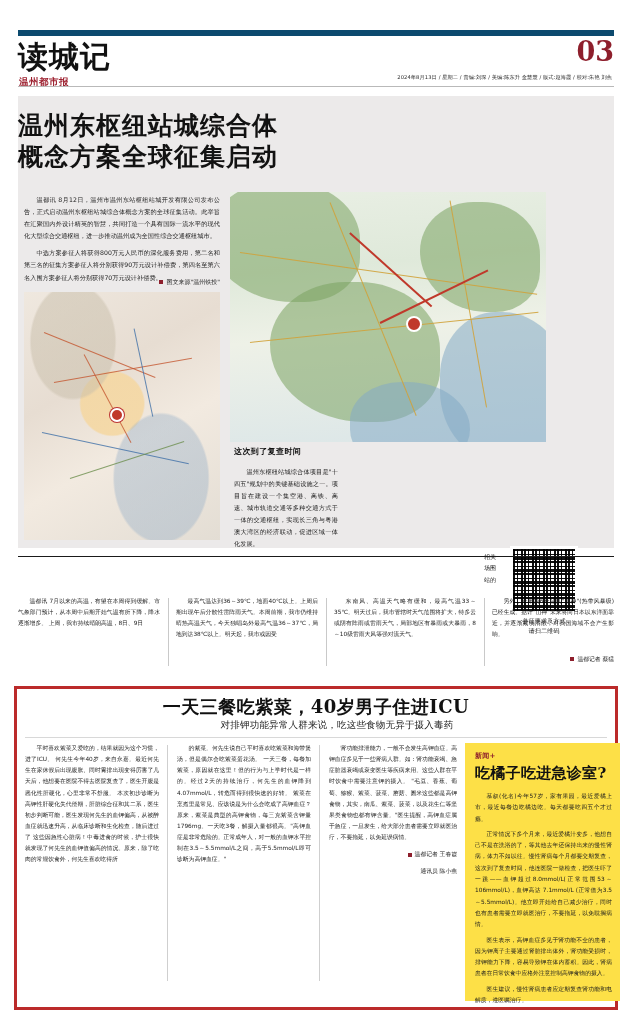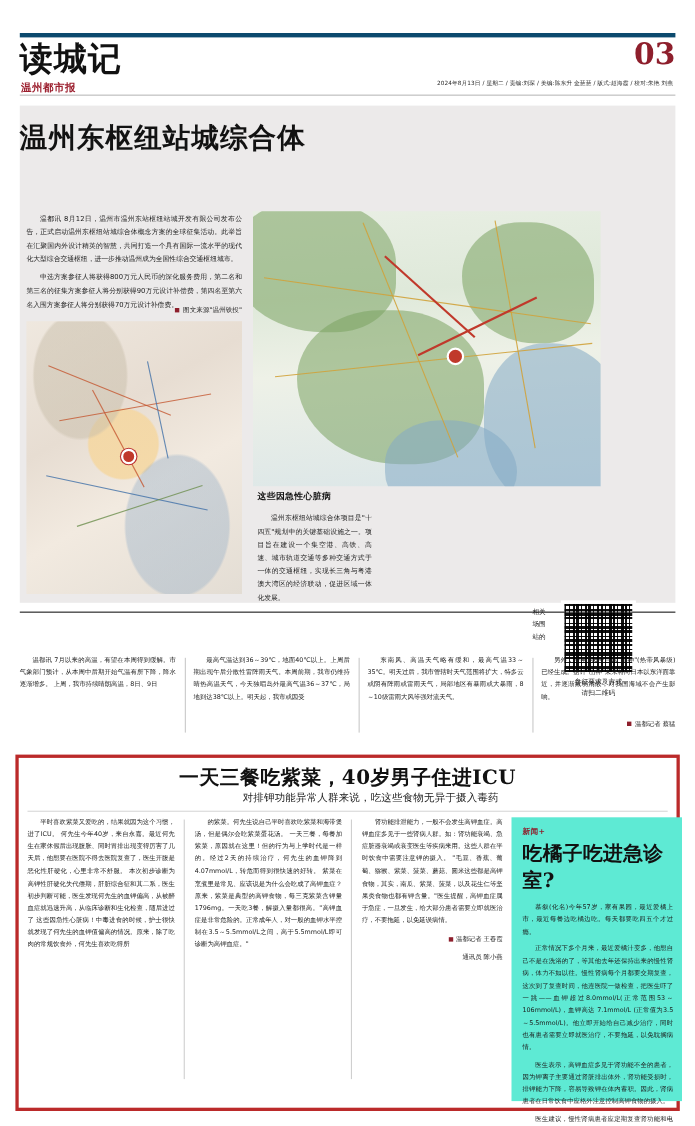--- a/index.html
+++ b/index.html
@@ -19,21 +19,21 @@
     box-sizing: border-box;
   }
 
   
   .masthead {
     position: absolute;
     left: 18px;
     top: 30px;
     right: 18px;
     height: 52px;
-    border-top: 4px solid #0c4a6e;
+    border-top: 6px solid #0c4a6e;
   }
   .masthead-title {
     position: absolute;
     left: 0;
     top: 6px;
     font-family: "DejaVu Serif", "Liberation Serif", serif;
     font-size: 30px;
     font-weight: 700;
     color: #111;
     letter-spacing: 1px;
@@ -342,31 +342,31 @@
   }
   .s3-credit .sq {
     display:inline-block; width:4px;height:4px;
     background:#8e1f2c; margin-right:3px; vertical-align:middle;
   }
 
   
   .sidebox {
     position:absolute;
     left: 440px; top: 0; width: 155px; bottom:0;
-    background:#5eead4;
+    background:#fde047;
     padding: 8px 8px 0 10px;
     box-sizing:border-box;
   }
   .sidebox-tag {
     font-size:7px; font-weight:700; color:#8e1f2c;
     letter-spacing:.3px;
   }
   .sidebox-head {
     font-family:"DejaVu Serif","Liberation Serif",serif;
-    font-size:18px; font-weight:700; color:#111;
+    font-size:15px; font-weight:700; color:#111;
     margin-top:3px; letter-spacing:.3px;
   }
   .sidebox-body {
     margin-top:8px;
     font-size:5.8px;
     line-height:1.95;
     color:#1b1b1b;
     text-align:justify;
     text-justify:inter-ideograph;
   }
@@ -382,20 +382,21 @@
     <div class="masthead-sub">温州都市报</div>
     <div class="pageno">03</div>
     <div class="dateline">2024年8月13日 / 星期二 / 责编:刘琛 / 美编:陈东升 金慧慧 / 版式:赵海霞 / 校对:朱艳 刘燕</div>
   </div>
   <div class="rule-under-mast"></div>
 
   <div class="story1">
 
     <div class="story1-head">
       <div>温州东枢纽站城综合体</div>
+      <div>概念方案全球征集启动</div>
     </div>
 
     <div class="lead">
       <p>温都讯 8月12日，温州市温州东站枢纽站城开发有限公司发布公告，正式启动温州东枢纽站城综合体概念方案的全球征集活动。此举旨在汇聚国内外设计精英的智慧，共同打造一个具有国际一流水平的现代化大型综合交通枢纽，进一步推动温州成为全国性综合交通枢纽城市。</p>
       <p>中选方案参征人将获得800万元人民币的深化服务费用，第二名和第三名的征集方案参征人将分别获得90万元设计补偿费，第四名至第六名入围方案参征人将分别获得70万元设计补偿费。</p>
     </div>
 
     <div class="credit-line">
       <span class="sq"></span><span>图文来源"温州铁投"</span>
     </div>
@@ -420,21 +421,21 @@
       <div class="mr-road" style="left:10px; top:60px; width:300px; transform:rotate(8deg);"></div>
       <div class="mr-road" style="left:20px; top:150px; width:290px; transform:rotate(-6deg);"></div>
       <div class="mr-road" style="left:100px; top:10px; width:230px; transform:rotate(68deg);"></div>
       <div class="mr-road" style="left:220px; top:8px; width:210px; transform:rotate(80deg);"></div>
       <div class="mr-red" style="left:120px; top:40px; width:110px; transform:rotate(42deg);"></div>
       <div class="mr-red" style="left:150px; top:130px; width:120px; transform:rotate(-26deg);"></div>
       <div class="hub"></div>
     </div>
 
     <div class="panel panel-goal">
-      <h4>这些因急性心脏病</h4>
+      <h4>这次到了复查时间</h4>
       <p>温州东枢纽站城综合体项目是"十四五"规划中的关键基础设施之一。项目旨在建设一个集空港、高铁、高速、城市轨道交通等多种交通方式于一体的交通枢纽，实现长三角与粤港澳大湾区的经济联动，促进区域一体化发展。</p>
     </div>
 
 
     <div class="scope-extra">相关场围站的</div>
 
     <div class="qr-wrap">
       <div class="qr-img"></div>
       <div class="qr-cap">
         <div>参征要求及方式</div>

